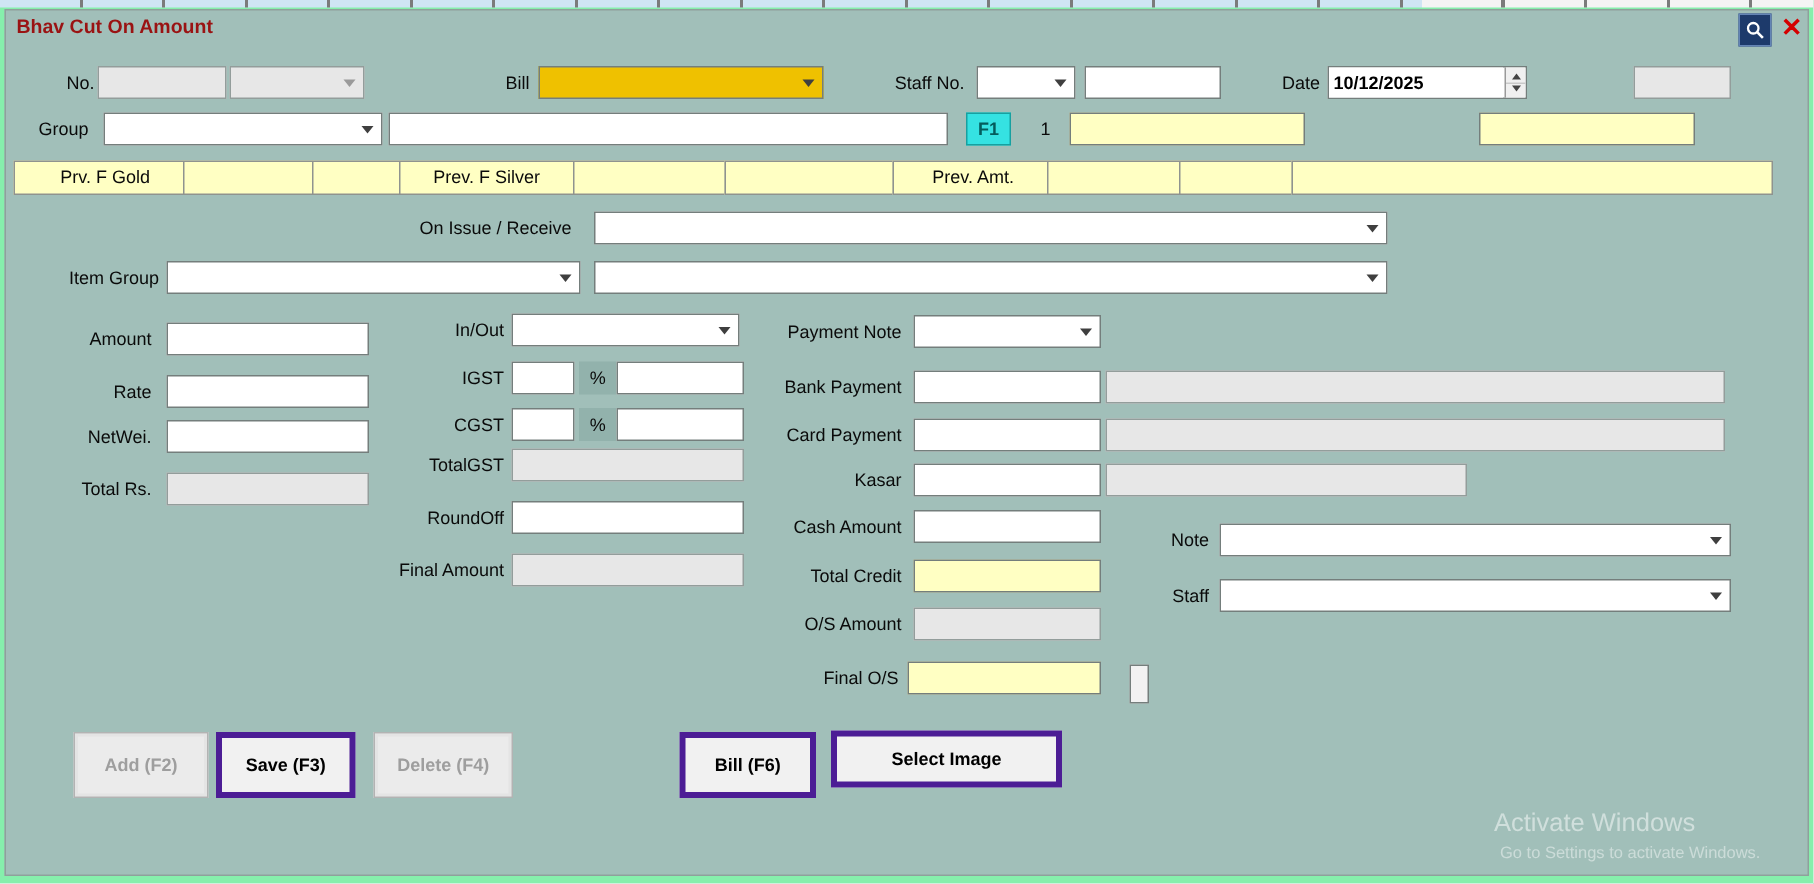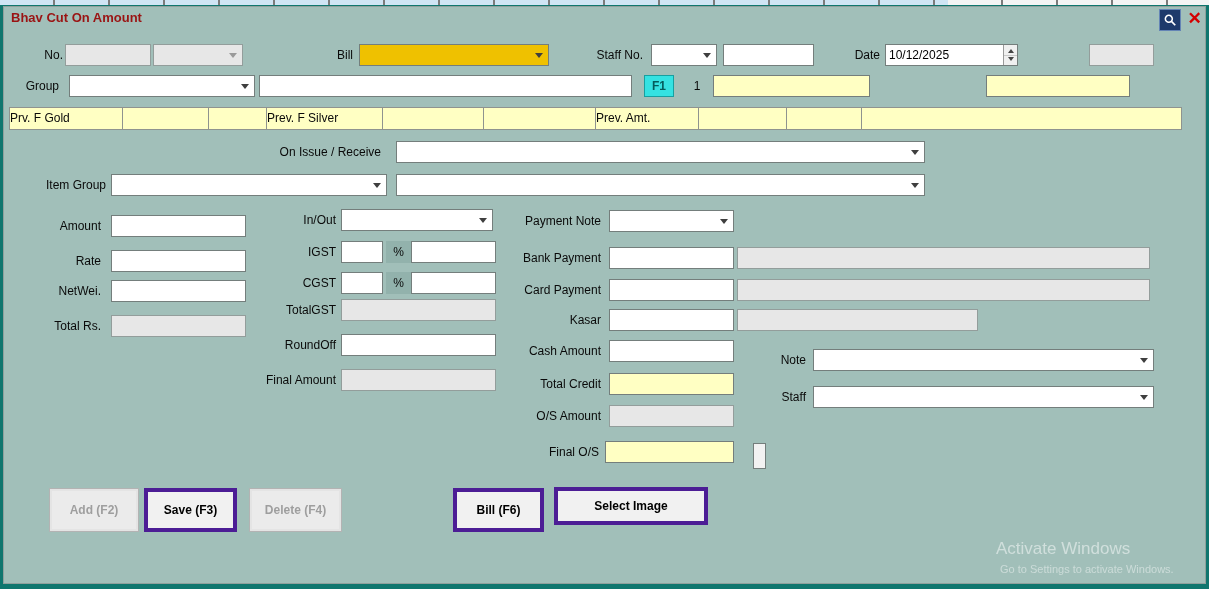--- a/index.html
+++ b/index.html
@@ -1,18 +1,18 @@
 <!DOCTYPE html>
 <html><head>
 <meta charset="utf-8">
 <style>
 *{box-sizing:border-box;margin:0;padding:0}
 html,body{background:#ffffff}
 body{font-family:"Liberation Sans",sans-serif}
-#stage{position:relative;width:1209px;height:589px;background:#0f766e;overflow:hidden}
+#stage{position:relative;width:1209px;height:589px;background:#86efac;overflow:hidden}
 
 
 .strip{position:absolute;top:0;height:5px}
 .strip.blue{left:0;width:948px;background:#cfe5f4}
 .strip.gray{left:948px;width:261px;background:#f4f4f4}
 .strip::after{content:"";position:absolute;inset:0;background:repeating-linear-gradient(to right,transparent 0 53px,#7b7b7b 53px 55px)}
 
 #form{position:absolute;left:3px;top:6px;width:1203px;height:578px;background:#A1BFB9;border:1px solid #8fa09c}
 
 .title{position:absolute;left:7px;top:3px;font-size:13px;font-weight:bold;color:#9A1313;white-space:nowrap}
@@ -25,33 +25,33 @@
 .box{position:absolute;height:22px;background:#fff;border:1px solid #747e7c;font:12px "Liberation Sans",sans-serif;padding:0 3px}
 .dis{background:#e7e7e7 !important;border-color:#939d9b !important}
 .yel{background:#FFFFC3 !important}
 
 .combo{position:absolute;height:22px;background:#fff;border:1px solid #747e7c}
 .arr{position:absolute;right:1px;top:1px;bottom:1px;width:16px;display:flex;align-items:center;justify-content:center;background:inherit}
 .tri{width:0;height:0;border:4px solid transparent;border-top:5px solid #3f3f3f;margin-top:5px}
 .combo.disc .tri{border-top-color:#9a9a9a}
 .gold{background:#EFC100}
 
-.datein{position:absolute;left:0;top:0;width:calc(100% - 15px);height:100%;border:none;outline:none;font-weight:normal;font-size:12px;font-family:"Liberation Sans",sans-serif;padding:1px 3px;background:#fff}
+.datein{position:absolute;left:0;top:0;width:calc(100% - 15px);height:100%;border:none;outline:none;font-weight:bold;font-size:12px;font-family:"Liberation Sans",sans-serif;padding:1px 3px;background:#fff}
 .spin{position:absolute;right:0;top:0;bottom:0;width:14px;display:flex;flex-direction:column;border-left:1px solid #9a9a9a}
 .spin>div{flex:1;display:flex;align-items:center;justify-content:center;background:#f0f0f0;border-bottom:1px solid #c9c9c9;cursor:pointer}
 .spin>div:last-child{border-bottom:none}
 .tup{width:0;height:0;border:3px solid transparent;border-bottom:4px solid #444}
 .tdn{width:0;height:0;border:3px solid transparent;border-top:4px solid #444}
 
 .f1btn{position:absolute;width:30px;height:22px;background:#35E2E2;border:1px solid #17a0a0;font-size:12px;font-weight:bold;text-align:center;line-height:20px;color:#045c5c;cursor:pointer}
 
 .pbar{position:absolute;left:5px;top:100px;display:flex;height:23px}
 .pcell{height:23px;background:#FFFFC3;border:1px solid #8f938f;margin-left:-1px}
 .pcell:first-child{margin-left:0}
-.plabel{font-size:12px;line-height:21px;text-align:left;padding-right:6px;color:#0a0a0a}
+.plabel{font-size:12px;line-height:21px;text-align:right;padding-right:22px;color:#0a0a0a}
 
 .chip{position:absolute;width:25px;height:22px;background:#92B2AC;font-size:12px;line-height:22px;text-align:center;color:#0a0a0a}
 
 .btn{position:absolute;display:flex;align-items:center;justify-content:center;font-size:12px;font-weight:bold;background:#ebebeb;cursor:pointer}
 .btn.on{color:#000;border:4px solid #4c1d95;background:#f1f1f1}
 .btn.off{color:#9e9e9e;border:1px solid #b3b3b3;box-shadow:inset 0 0 0 2px #e4e4e4}
 
 .wm1{position:absolute;left:992px;top:532px;font-size:17px;color:rgba(255,255,255,.5);white-space:nowrap}
 .wm2{position:absolute;left:996px;top:556px;font-size:11px;color:rgba(255,255,255,.45);white-space:nowrap}
 

